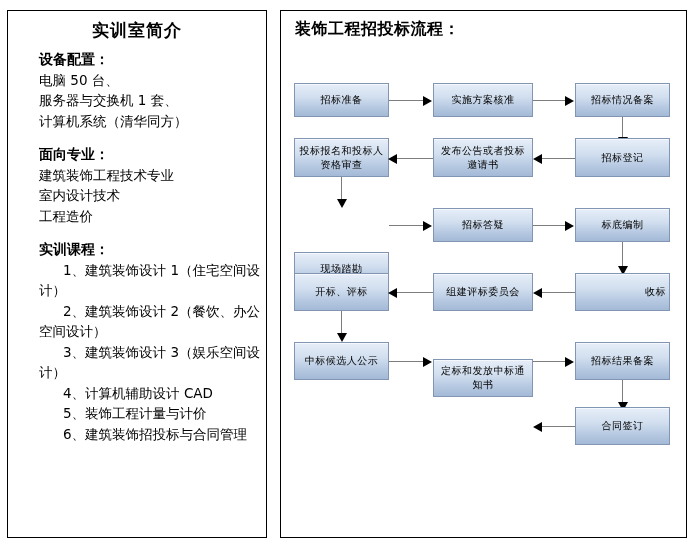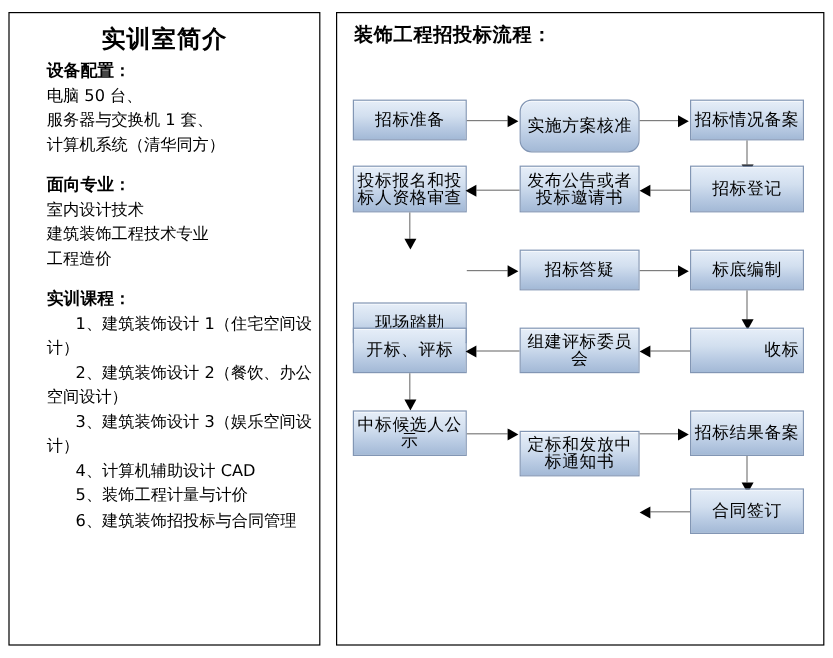--- a/index.html
+++ b/index.html
@@ -6,35 +6,35 @@
   body{width:694px;height:548px;position:relative;overflow:hidden;
        font-family:"DejaVu Sans","Liberation Sans",sans-serif;color:#000;}
 
   
   .panel{position:absolute;border:1.5px solid #000;background:#fff;box-sizing:border-box;}
   #left-panel{left:7px;top:10px;width:260px;height:528px;}
   #right-panel{left:280px;top:10px;width:407px;height:528px;}
 
   
   #lab-title{position:absolute;left:0;top:8px;width:100%;text-align:center;
-             font-size:20px;font-weight:bold;letter-spacing:1px;}
+             font-size:17px;font-weight:bold;letter-spacing:1px;}
   .lab-body{position:absolute;left:31px;top:38px;width:228px;font-size:13.5px;line-height:20.5px;}
   .lab-head{font-weight:bold;font-size:14px;display:block;margin-top:0;}
   .lab-line{display:block;white-space:nowrap;}
   .gap{display:block;height:13px;}
   .indent{display:block;text-indent:24px;}
 
   
   #flow-title{position:absolute;left:14px;top:8px;font-size:16px;font-weight:bold;letter-spacing:.5px;}
 
   .fbox{position:absolute;box-sizing:border-box;
         border:1px solid #8296b4;
         background:linear-gradient(to bottom,#e6eef8 0%,#d2dfef 40%,#b9cbe3 70%,#a3b9d6 100%);
         display:flex;align-items:center;justify-content:center;text-align:center;
-        font-size:14px;line-height:14px;color:#000;letter-spacing:.5px;
+        font-size:10px;line-height:14px;color:#000;letter-spacing:.5px;
         box-shadow:0 1px 0 rgba(255,255,255,.6) inset;}
   .fbox span{display:block;padding:0 3px;}
 
   
   .arrow-h,.arrow-v{position:absolute;}
   .arrow-h{height:0;border-top:1.5px solid #7d7d7d;}
   .arrow-v{width:0;border-left:1.5px solid #7d7d7d;}
   .head{position:absolute;width:0;height:0;}
   .head-r{border-top:5px solid transparent;border-bottom:5px solid transparent;border-left:9px solid #000;}
   .head-l{border-top:5px solid transparent;border-bottom:5px solid transparent;border-right:9px solid #000;}
@@ -50,22 +50,22 @@
   <div class="lab-body">
 
     <span class="lab-head">设备配置：</span>
     <span class="lab-line">电脑 50 台、</span>
     <span class="lab-line">服务器与交换机 1 套、</span>
     <span class="lab-line">计算机系统（清华同方）</span>
 
     <span class="gap"></span>
 
     <span class="lab-head">面向专业：</span>
+    <span class="lab-line">建筑装饰工程技术专业</span>
     <span class="lab-line">室内设计技术</span>
-    <span class="lab-line">建筑装饰工程技术专业</span>
     <span class="lab-line">工程造价</span>
 
     <span class="gap"></span>
 
     <span class="lab-head">实训课程：</span>
     <span class="indent">1、建筑装饰设计 1（住宅空间设计）</span>
     <span class="indent">2、建筑装饰设计 2（餐饮、办公空间设计）</span>
     <span class="indent">3、建筑装饰设计 3（娱乐空间设计）</span>
     <span class="indent">4、计算机辅助设计 CAD</span>
     <span class="indent">5、装饰工程计量与计价</span>
@@ -77,21 +77,21 @@
 <div class="panel" id="right-panel">
 
   <div id="flow-title">装饰工程招投标流程：</div>
 
   <div class="fbox" style="left:13px;top:72px;width:95px;height:34px;">
     <span>招标准备</span>
   </div>
   <div class="arrow-h" style="left:108px;top:89px;width:34px;">
     <span class="head head-r" style="left:34px;top:-5px;"></span>
   </div>
-  <div class="fbox" style="left:152px;top:72px;width:100px;height:44px;border-radius:10px;">
+  <div class="fbox" style="left:152px;top:72px;width:100px;height:34px;">
     <span>实施方案核准</span>
   </div>
   <div class="arrow-h" style="left:252px;top:89px;width:32px;">
     <span class="head head-r" style="left:32px;top:-5px;"></span>
   </div>
   <div class="fbox" style="left:294px;top:72px;width:95px;height:34px;">
     <span>招标情况备案</span>
   </div>
 
   <div class="arrow-v" style="left:341px;top:106px;height:20px;">

